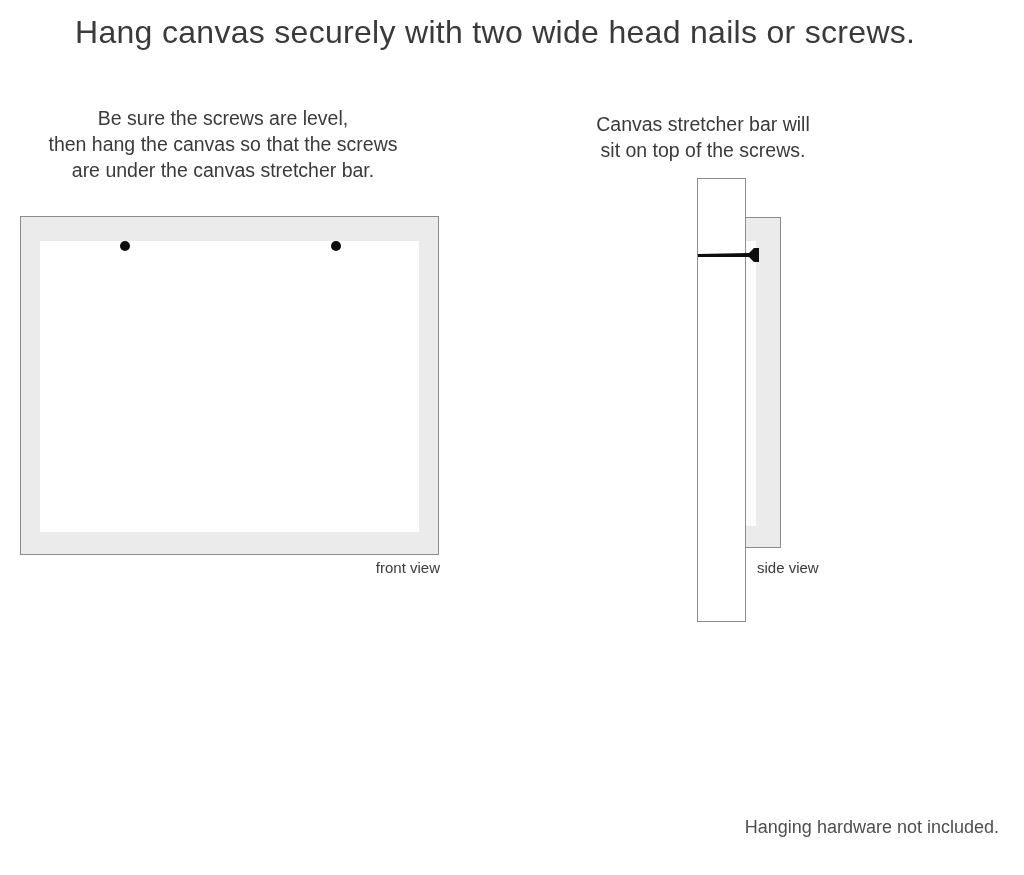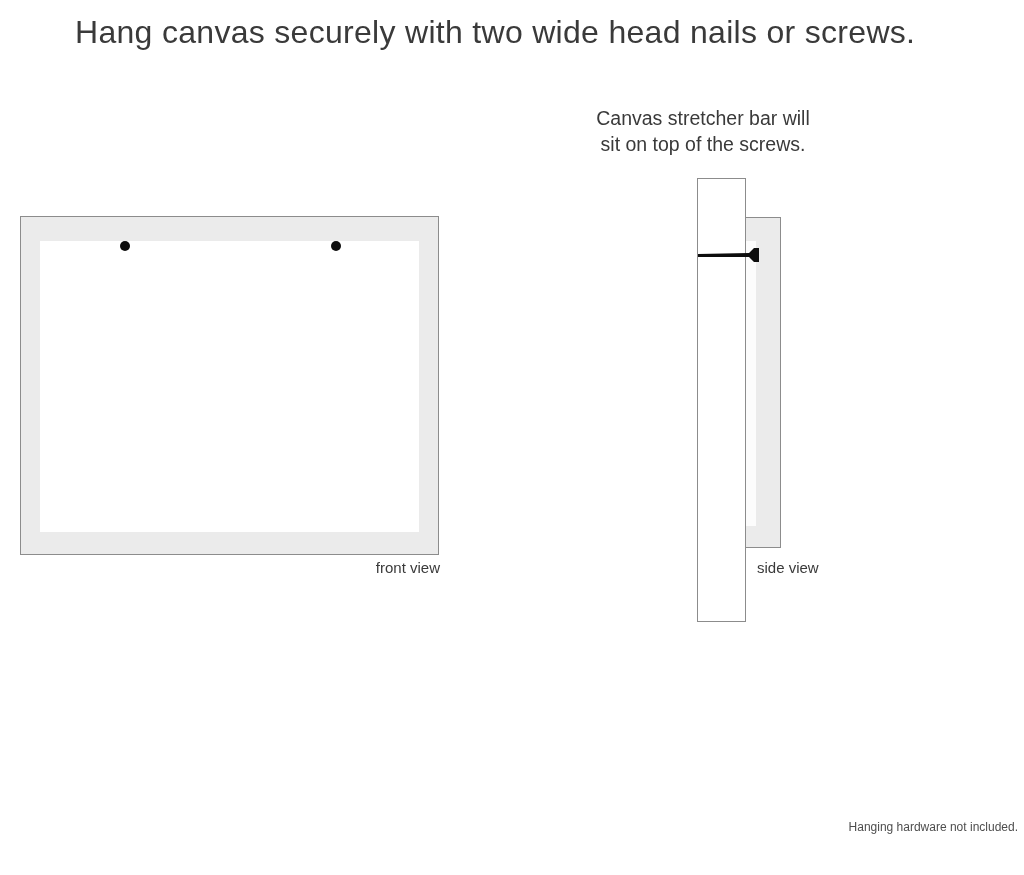--- a/index.html
+++ b/index.html
@@ -24,21 +24,21 @@
     font-size:32px;font-weight:400;letter-spacing:.3px;
     color:var(--text-col);
     white-space:nowrap;
   }
   .note{
     position:absolute;
     font-size:19.5px;line-height:26px;font-weight:400;
     text-align:center;color:var(--text-col);
   }
   .note-left{left:18px;top:105px;width:410px;}
-  .note-right{left:553px;top:105px;width:300px;}
+  .note-right{left:553px;top:111px;width:300px;}
   .view-label{
     position:absolute;top:559px;
     font-size:15px;color:var(--text-col);
     white-space:nowrap;
   }
   .front-label{left:240px;width:200px;text-align:right;}
   .side-label{left:757px;}
   
   .front-frame{
     position:absolute;left:20px;top:216px;
@@ -75,33 +75,38 @@
     width:49px;height:444px;
     background:#ffffff;
     border:1px solid var(--border-col);
   }
   .side-nail{
     position:absolute;left:697px;top:245px;
     width:64px;height:20px;
   }
   .side-nail polygon{fill:var(--nail-col);}
   .footer{
-    position:absolute;right:6px;top:818px;
+    position:absolute;right:25px;top:818px;
     text-align:right;
-    font-size:12px;line-height:18.5px;
+    font-size:18px;line-height:18.5px;
     color:var(--muted-text-col);
   }
 </style>
 </head>
 <body>
 
 <div class="page">
 
   <div class="title">Hang canvas securely with two wide head nails or screws.</div>
 
+  <div class="note note-left">
+    <div>Be sure the screws are level,</div>
+    <div>then hang the canvas so that the screws</div>
+    <div>are under the canvas stretcher bar.</div>
+  </div>
 
   <div class="note note-right">
     <div>Canvas stretcher bar will</div>
     <div>sit on top of the screws.</div>
   </div>
 
   <div class="front-frame">
     <div class="front-inner"></div>
     <div class="nail-dot left"></div>
     <div class="nail-dot right"></div>

